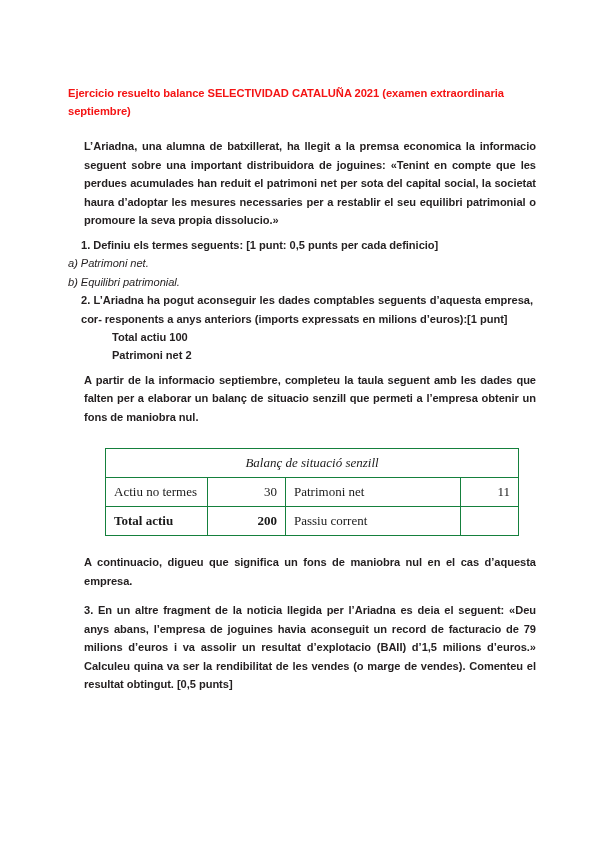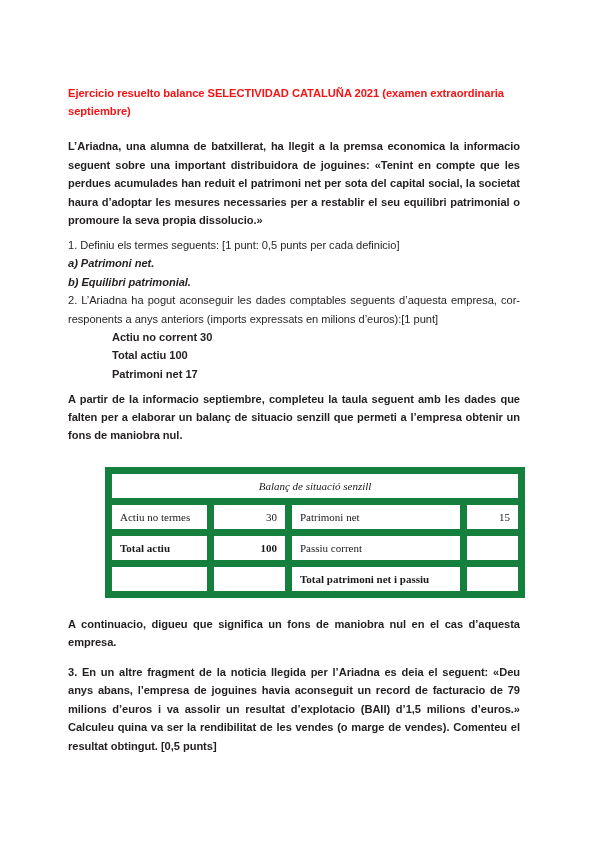--- a/index.html
+++ b/index.html
@@ -31,49 +31,50 @@
     font-size: 11.2px;
     line-height: 1.62;
     letter-spacing: -0.06px;
     margin: 0 0 17px 0;
     text-align: left;
     width: 452px;
   }
 
   
   p.body {
-    margin: 0 0 0 0;
+    margin: 0 0 0 16px;
     font-size: 11.1px;
     font-weight: bold;
     color: #231f20;
     line-height: 1.665;
     text-align: justify;
     letter-spacing: -0.04px;
     width: 452px;
   }
 
   .gap-sm { height: 6px; }
   .gap-md { height: 11px; }
   .gap-lg { height: 17px; }
 
   
   .qline {
     font-size: 11.1px;
-    font-weight: normal;
+    font-weight: bold;
     color: #231f20;
     line-height: 1.665;
     letter-spacing: -0.04px;
     width: 452px;
     text-align: justify;
+    margin-left: 13px;
   }
   .qline.left { text-align: left; }
 
   .sub-item {
     font-size: 11.1px;
-    font-weight: bold;
+    font-weight: normal;
     font-style: italic;
     color: #231f20;
     line-height: 1.665;
     letter-spacing: -0.04px;
   }
 
   .data-line {
     font-size: 11.1px;
     font-weight: bold;
     color: #231f20;
@@ -87,22 +88,22 @@
     margin: 22px 0 0 37px;
     width: 413px;
   }
   table.balance {
     border-collapse: collapse;
     width: 413px;
     font-family: "Liberation Serif", serif;
     table-layout: fixed;
   }
   table.balance td {
-    border: 7px solid #15803d;
-    font-size: 11px;
+    border: 1px solid #15803d;
+    font-size: 13px;
     color: #1a1a1a;
     padding: 6px 8px 6px 8px;
     height: 28px;
     vertical-align: middle;
   }
   td.caption-cell {
     text-align: center;
     font-style: italic;
     font-size: 10.4px;
     padding: 4px 0 5px 0;
@@ -137,23 +138,22 @@
   <div class="gap-sm"></div>
 
   <div class="qline left">1. Definiu els termes seguents: [1 punt: 0,5 punts per cada definicio]</div>
 
   <div class="sub-item">a) Patrimoni net.</div>
 
   <div class="sub-item">b) Equilibri patrimonial.</div>
 
   <div class="qline">2.   L’Ariadna ha pogut aconseguir les dades comptables seguents d’aquesta empresa, cor- responents a anys anteriors (imports expressats en milions d’euros):[1 punt]</div>
 
-  <div class="data-line">Actiu no corrent 30</div>
   <div class="data-line">Total actiu 100</div>
-  <div class="data-line">Patrimoni net 17</div>
+  <div class="data-line">Patrimoni net 2</div>
 
   <div class="gap-sm"></div>
 
   <p class="body">A partir de la informacio septiembre, completeu la taula seguent amb les dades que falten per a elaborar un balanç de situacio senzill que permeti a l’empresa obtenir un fons de maniobra nul.</p>
 
   <div class="table-wrap">
     <table class="balance">
       <colgroup>
         <col class="col-a">
           <col class="col-b">
@@ -161,32 +161,26 @@
           <col class="col-d">
       </colgroup>
       <tbody>
         <tr>
           <td class="caption-cell" colspan="4">Balanç de situació senzill</td>
         </tr>
         <tr>
           <td>Actiu no termes</td>
           <td class="num">30</td>
           <td>Patrimoni net</td>
-          <td class="num">15</td>
+          <td class="num">11</td>
         </tr>
         <tr>
           <td class="lbl-bold">Total actiu</td>
-          <td class="num bold">100</td>
+          <td class="num bold">200</td>
           <td class="faint">Passiu corrent</td>
-          <td class="num"></td>
-        </tr>
-        <tr>
-          <td class="blank-open"></td>
-          <td class="blank-open"></td>
-          <td class="lbl-bold">Total patrimoni net i passiu</td>
           <td class="num"></td>
         </tr>
       </tbody>
     </table>
   </div>
 
   <div class="gap-lg"></div>
 
   <p class="body">A continuacio, digueu que significa un fons de maniobra nul en el cas d’aquesta empresa.</p>
 

